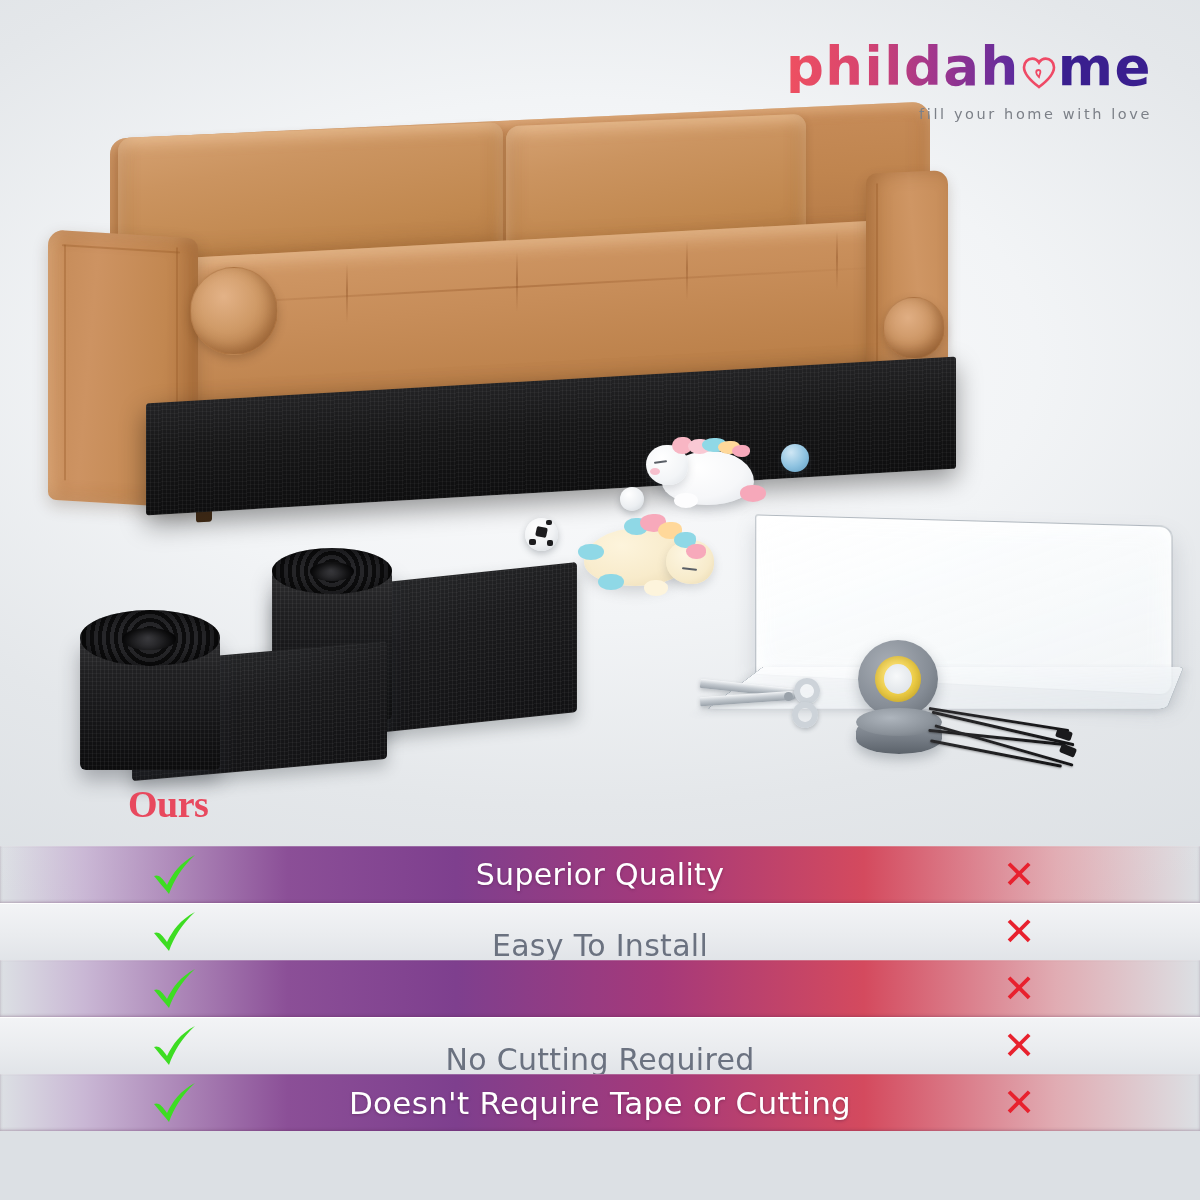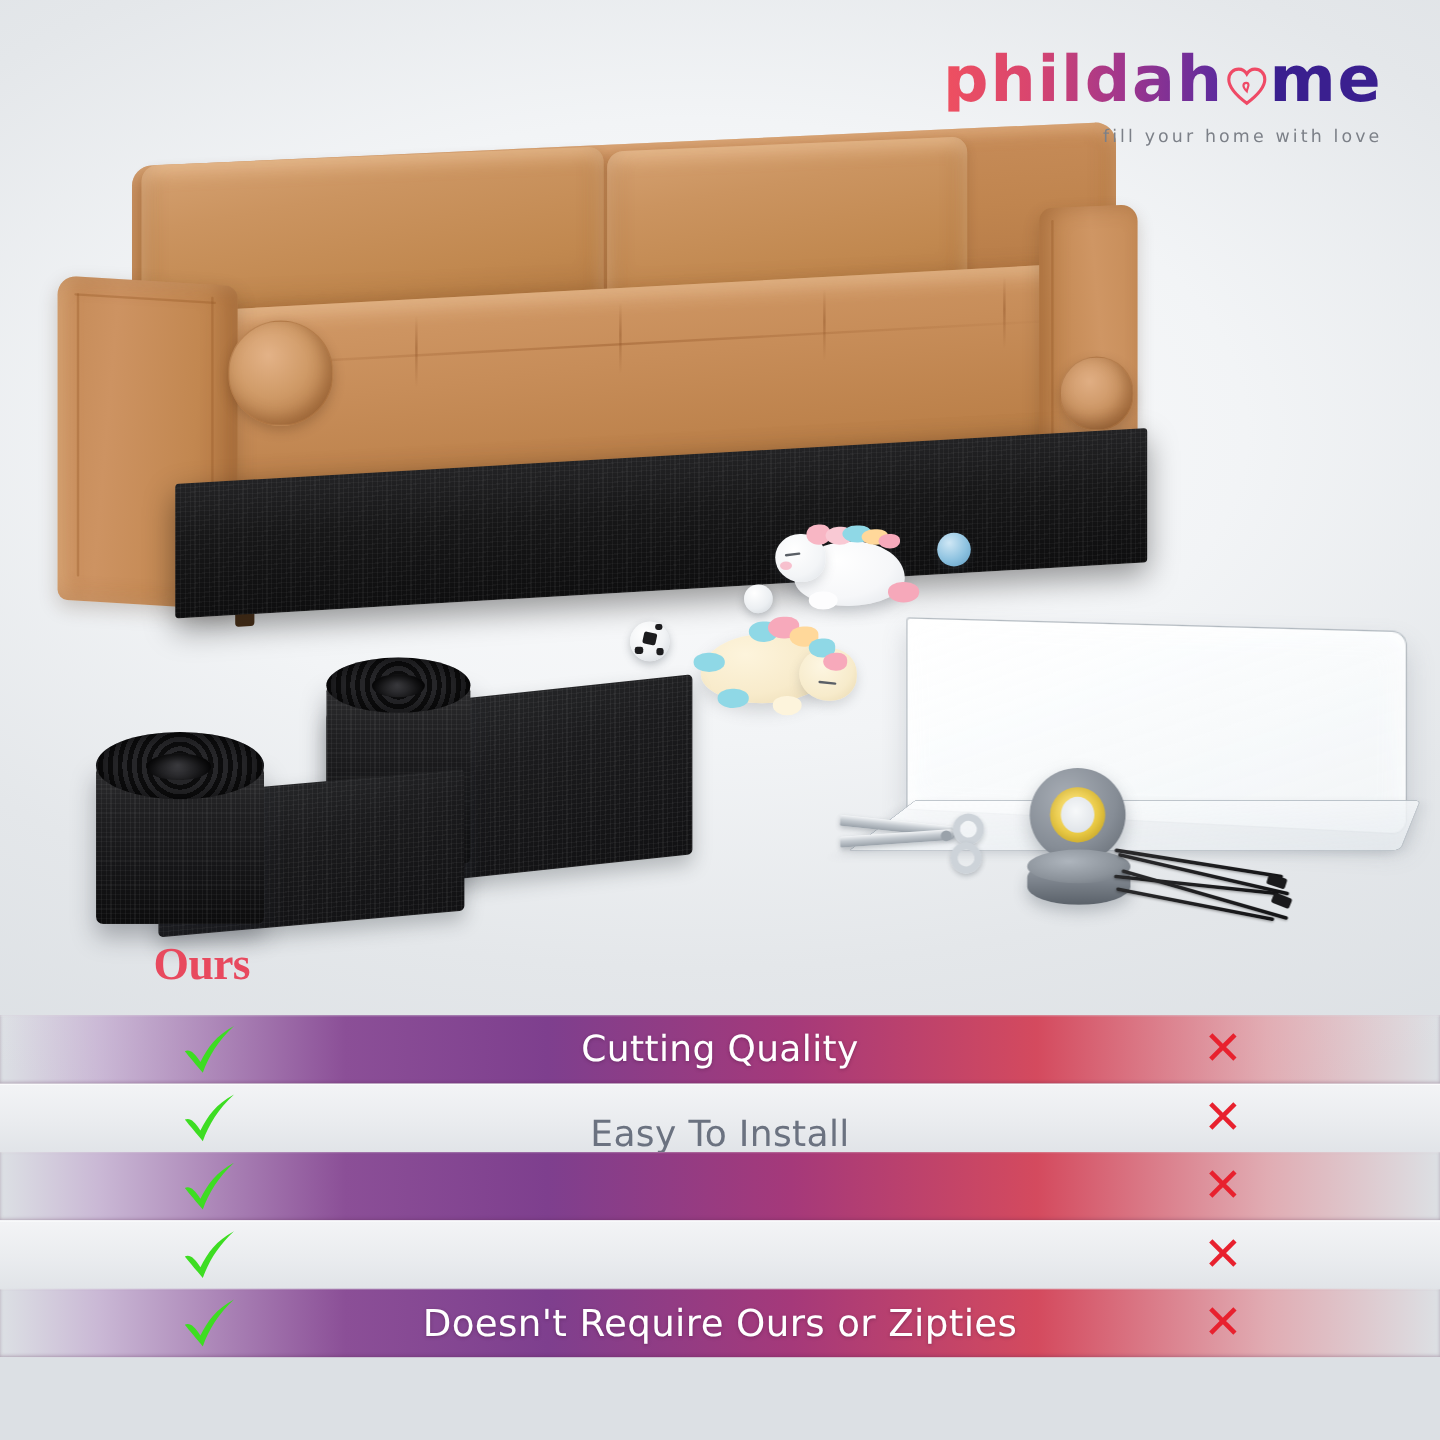--- a/index.html
+++ b/index.html
@@ -449,21 +449,21 @@
   </div>
 
   <div id="compare-table">
 
     <div class="crow accent">
       <span class="cell-check">
         <svg viewBox="0 0 54 46" width="54" height="46" aria-hidden="true">
           <path d="M6 24 C10 22 14 25 19 33 C25 21 32 11 47 3 C34 15 26 28 21 42 C16 36 10 29 6 24 Z" fill="#3ddd22"></path>
         </svg>
       </span>
-      <span class="cell-feature">Cutting Quality</span>
+      <span class="cell-feature">Superior Quality</span>
       <span class="cell-x">✕</span>
     </div>
 
     <div class="crow plain">
       <span class="cell-check">
         <svg viewBox="0 0 54 46" width="54" height="46" aria-hidden="true">
           <path d="M6 24 C10 22 14 25 19 33 C25 21 32 11 47 3 C34 15 26 28 21 42 C16 36 10 29 6 24 Z" fill="#3ddd22"></path>
         </svg>
       </span>
       <span class="cell-feature">Easy To Install</span>
@@ -478,26 +478,27 @@
       </span>
       <span class="cell-x">✕</span>
     </div>
 
     <div class="crow plain">
       <span class="cell-check">
         <svg viewBox="0 0 54 46" width="54" height="46" aria-hidden="true">
           <path d="M6 24 C10 22 14 25 19 33 C25 21 32 11 47 3 C34 15 26 28 21 42 C16 36 10 29 6 24 Z" fill="#3ddd22"></path>
         </svg>
       </span>
+      <span class="cell-feature">No Cutting Required</span>
       <span class="cell-x">✕</span>
     </div>
 
     <div class="crow accent">
       <span class="cell-check">
         <svg viewBox="0 0 54 46" width="54" height="46" aria-hidden="true">
           <path d="M6 24 C10 22 14 25 19 33 C25 21 32 11 47 3 C34 15 26 28 21 42 C16 36 10 29 6 24 Z" fill="#3ddd22"></path>
         </svg>
       </span>
-      <span class="cell-feature">Doesn't Require Ours or Zipties</span>
+      <span class="cell-feature">Doesn't Require Tape or Cutting</span>
       <span class="cell-x">✕</span>
     </div>
   </div>
 </div>
 
 </body></html>

